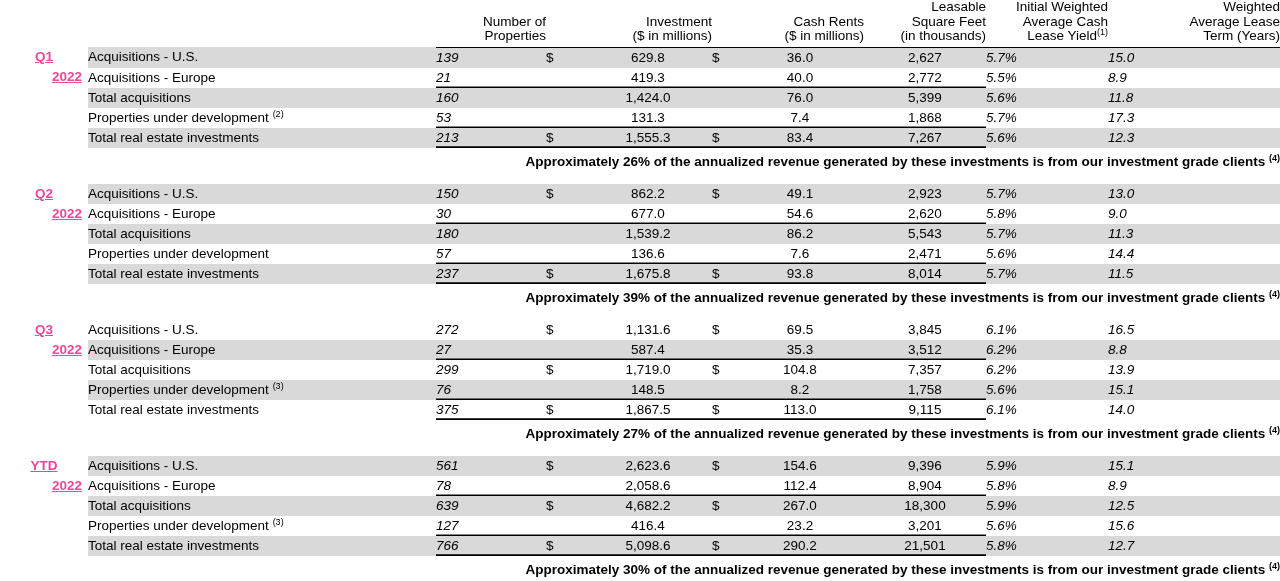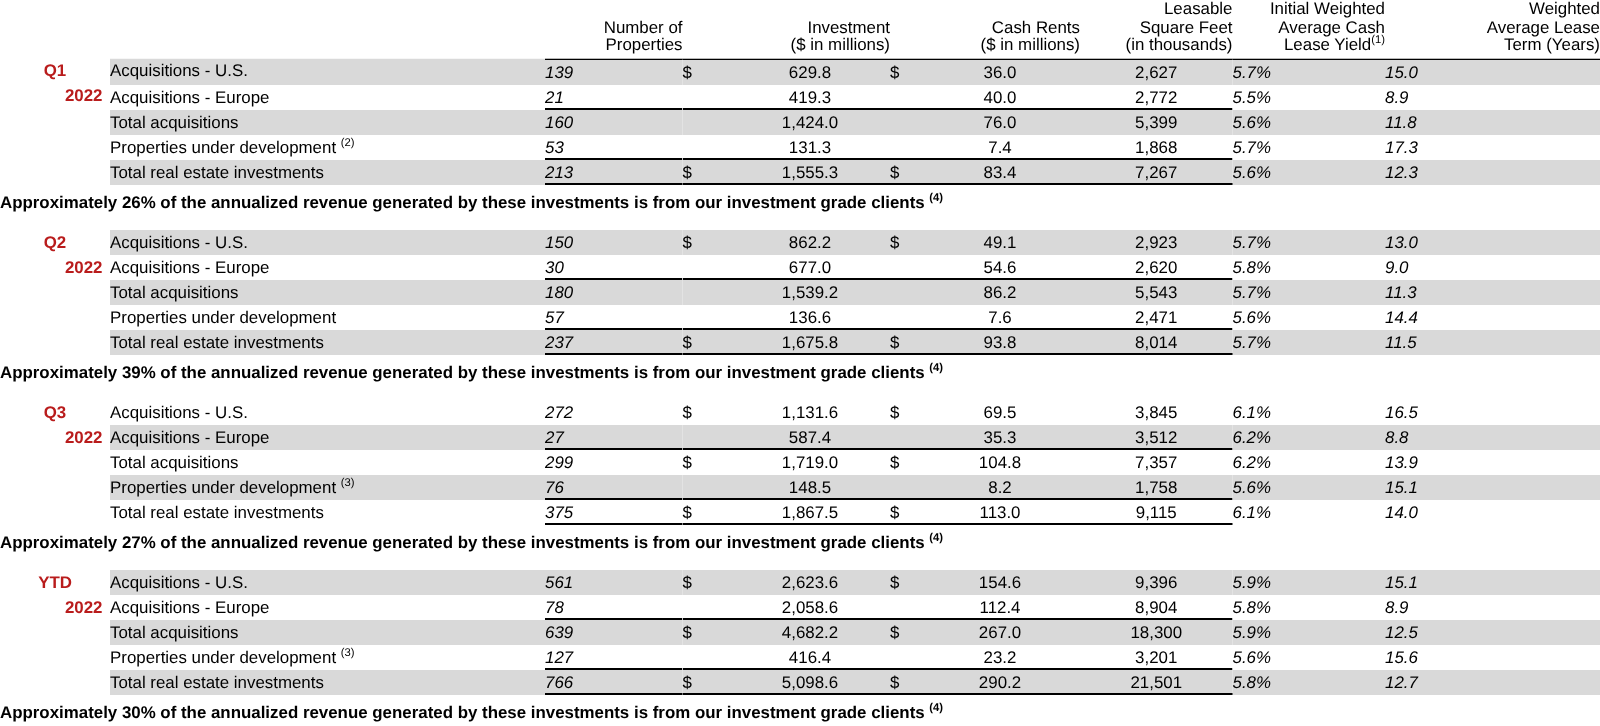--- a/index.html
+++ b/index.html
@@ -58,25 +58,26 @@
     font-size: 9px;
     vertical-align: super;
     line-height: 0;
   }
 
   
   td.period {
     vertical-align: top;
     text-align: center;
     font-weight: bold;
-    color: #b91c1c;
+    color: #ec4899;
     font-size: 15px;
     line-height: 18px;
     padding: 2px 10px 0 0;
     white-space: nowrap;
+    text-decoration: underline;
   }
   td.period .p1 { display: block; }
   td.period .p2 { display: block; margin-left: 46px; }
 
   
   tr.drow td {
     height: 20px;
     line-height: 20px;
     padding: 0;
     white-space: nowrap;
@@ -100,21 +101,21 @@
   .shade  { background: #d9d9d9; }
   .plain  { background: #ffffff; }
 
   
   .ul-single { box-shadow: inset 0 -1.6px 0 0 #000; }
   .ul-double { box-shadow: inset 0 -1.6px 0 0 #000, inset 0 -5px 0 -3.4px #000; }
 
   
   tr.noterow td {
     padding: 6px 0 5px 0;
-    text-align: left;
+    text-align: right;
     font-weight: bold;
     font-size: 13.5px;
     white-space: nowrap;
   }
   tr.gaprow td { height: 10px; padding: 0; }
 </style>
 </head>
 <body>
 
 <div class="sheet">

